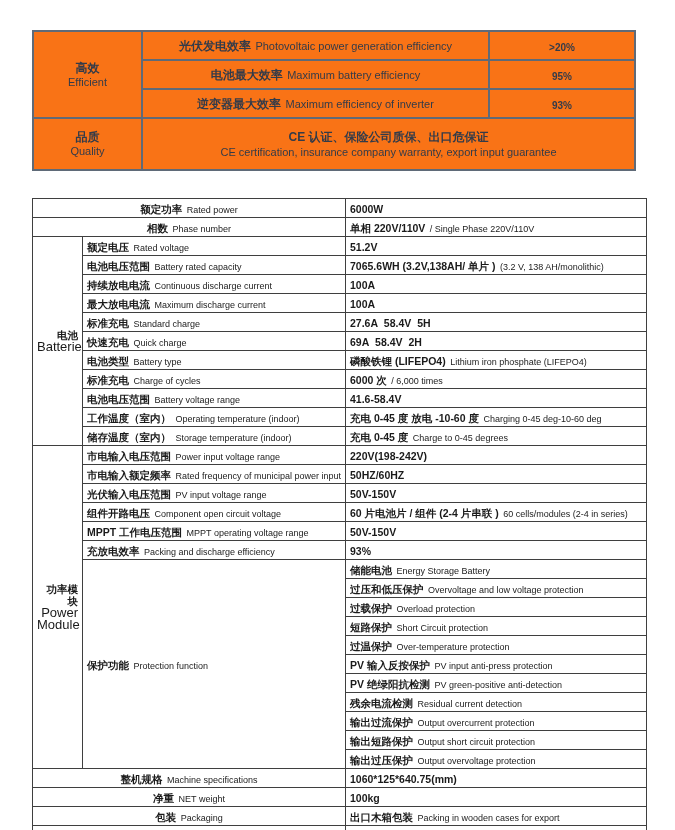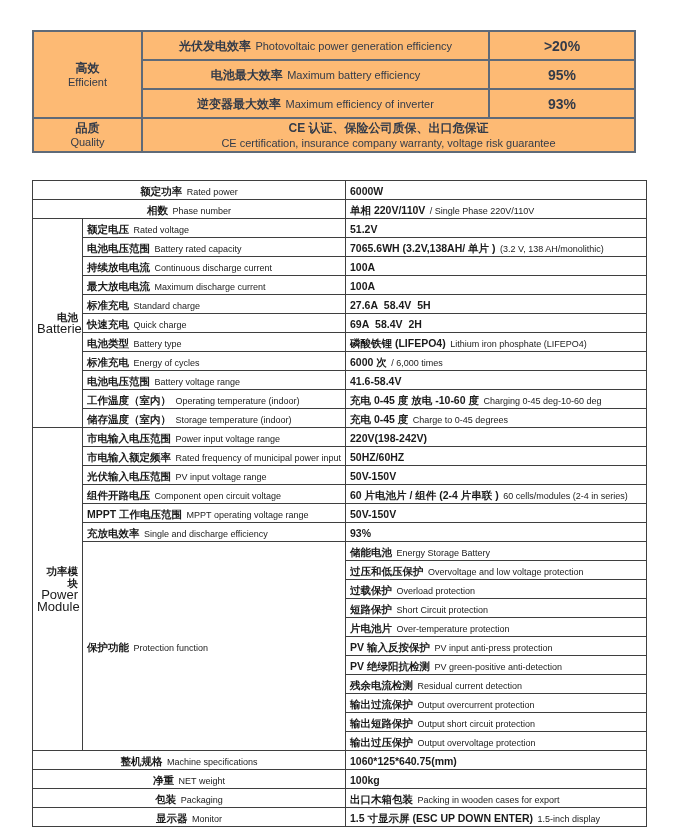--- a/index.html
+++ b/index.html
@@ -5,30 +5,30 @@
   html,body{margin:0;padding:0;}
   body{
     width:675px;height:830px;overflow:hidden;background:#ffffff;
     font-family:"Liberation Sans","DejaVu Sans",sans-serif;color:#1a1a1a;
   }
   .page{padding:30px 0 0 32px;}
 
   
   .top-table{border-collapse:collapse;width:602px;table-layout:fixed;}
   .top-table td{
-    border:2px solid #5f6a78;background:#fdba74;color:#333b49;
+    border:2px solid #5f6a78;background:#f97316;color:#333b49;
     text-align:center;vertical-align:middle;padding:0 4px;overflow:hidden;
   }
   .top-table .tt-group{font-weight:bold;font-size:12px;line-height:14px;text-align:center;}
   .top-table .tt-group .g-en{font-weight:normal;font-size:11px;display:block;}
   .tt-zh{font-weight:bold;font-size:12px;}
   .tt-en{font-weight:normal;font-size:11px;}
-  .tt-val{font-weight:bold;font-size:14px;}
+  .tt-val{font-weight:bold;font-size:10px;}
   .row-h{height:29px;}
-  .row-q{height:34px;}
+  .row-q{height:52px;}
   .q-zh{display:block;font-weight:bold;font-size:12px;line-height:16px;}
   .q-en{display:block;font-weight:normal;font-size:11px;line-height:14px;}
 
   
   .spec-table{
     border-collapse:collapse;width:614px;table-layout:fixed;margin-top:27px;
   }
   .spec-table td{
     border:1px solid #3f3f3f;padding:0 4px;height:15.3px;
     overflow:hidden;white-space:nowrap;vertical-align:middle;
@@ -73,21 +73,21 @@
       <td><span class="tt-zh">逆变器最大效率</span> <span class="tt-en">Maximum efficiency of inverter</span></td>
       <td><span class="tt-val">93%</span></td>
     </tr>
     <tr class="row-q">
       <td class="tt-group">
         <span>品质</span>
         <span class="g-en">Quality</span>
       </td>
       <td colspan="2">
         <span class="q-zh">CE 认证、保险公司质保、出口危保证</span>
-        <span class="q-en">CE certification, insurance company warranty, voltage risk guarantee</span>
+        <span class="q-en">CE certification, insurance company warranty, export input guarantee</span>
       </td>
     </tr>
   </tbody>
     </table>
 
   <table class="spec-table">
     <colgroup>
         <col style="width:50px">
         <col style="width:263px">
         <col style="width:301px">
@@ -129,21 +129,21 @@
     </tr>
     <tr>
       <td class="lbl"><span class="zh">快速充电</span> <span class="en">Quick charge</span></td>
       <td><span class="vzh">69A&nbsp; 58.4V&nbsp; 2H</span> <span class="ven"></span></td>
     </tr>
     <tr>
       <td class="lbl"><span class="zh">电池类型</span> <span class="en">Battery type</span></td>
       <td><span class="vzh">磷酸铁锂 (LIFEPO4)</span> <span class="ven">Lithium iron phosphate (LIFEPO4)</span></td>
     </tr>
     <tr>
-      <td class="lbl"><span class="zh">标准充电</span> <span class="en">Energy of cycles</span></td>
+      <td class="lbl"><span class="zh">标准充电</span> <span class="en">Charge of cycles</span></td>
       <td><span class="vzh">6000 次</span> <span class="ven">/ 6,000 times</span></td>
     </tr>
     <tr>
       <td class="lbl"><span class="zh">电池电压范围</span> <span class="en">Battery voltage range</span></td>
       <td><span class="vzh">41.6-58.4V</span> <span class="ven"></span></td>
     </tr>
     <tr>
       <td class="lbl"><span class="zh">工作温度（室内）</span> <span class="en">Operating temperature (indoor)</span></td>
       <td><span class="vzh">充电 0-45 度 放电 -10-60 度</span> <span class="ven">Charging 0-45 deg-10-60 deg</span></td>
     </tr>
@@ -171,39 +171,39 @@
     </tr>
     <tr>
       <td class="lbl"><span class="zh">组件开路电压</span> <span class="en">Component open circuit voltage</span></td>
       <td><span class="vzh">60 片电池片 / 组件 (2-4 片串联 )</span> <span class="ven">60 cells/modules (2-4 in series)</span></td>
     </tr>
     <tr>
       <td class="lbl"><span class="zh">MPPT 工作电压范围</span> <span class="en">MPPT operating voltage range</span></td>
       <td><span class="vzh">50V-150V</span> <span class="ven"></span></td>
     </tr>
     <tr>
-      <td class="lbl"><span class="zh">充放电效率</span> <span class="en">Single and discharge efficiency</span></td>
+      <td class="lbl"><span class="zh">充放电效率</span> <span class="en">Packing and discharge efficiency</span></td>
       <td><span class="vzh">93%</span> <span class="ven"></span></td>
     </tr>
 
     <tr>
       <td class="lbl" rowspan="11"><span class="zh">保护功能</span> <span class="en">Protection function</span></td>
       <td><span class="vzh">储能电池</span> <span class="ven">Energy Storage Battery</span></td>
     </tr>
     <tr>
           <td><span class="vzh">过压和低压保护</span> <span class="ven">Overvoltage and low voltage protection</span></td>
         </tr>
     <tr>
           <td><span class="vzh">过载保护</span> <span class="ven">Overload protection</span></td>
         </tr>
     <tr>
           <td><span class="vzh">短路保护</span> <span class="ven">Short Circuit protection</span></td>
         </tr>
     <tr>
-          <td><span class="vzh">片电池片</span> <span class="ven">Over-temperature protection</span></td>
+          <td><span class="vzh">过温保护</span> <span class="ven">Over-temperature protection</span></td>
         </tr>
     <tr>
           <td><span class="vzh">PV 输入反按保护</span> <span class="ven">PV input anti-press protection</span></td>
         </tr>
     <tr>
           <td><span class="vzh">PV 绝绿阳抗检测</span> <span class="ven">PV green-positive anti-detection</span></td>
         </tr>
     <tr>
           <td><span class="vzh">残余电流检测</span> <span class="ven">Residual current detection</span></td>
         </tr>

